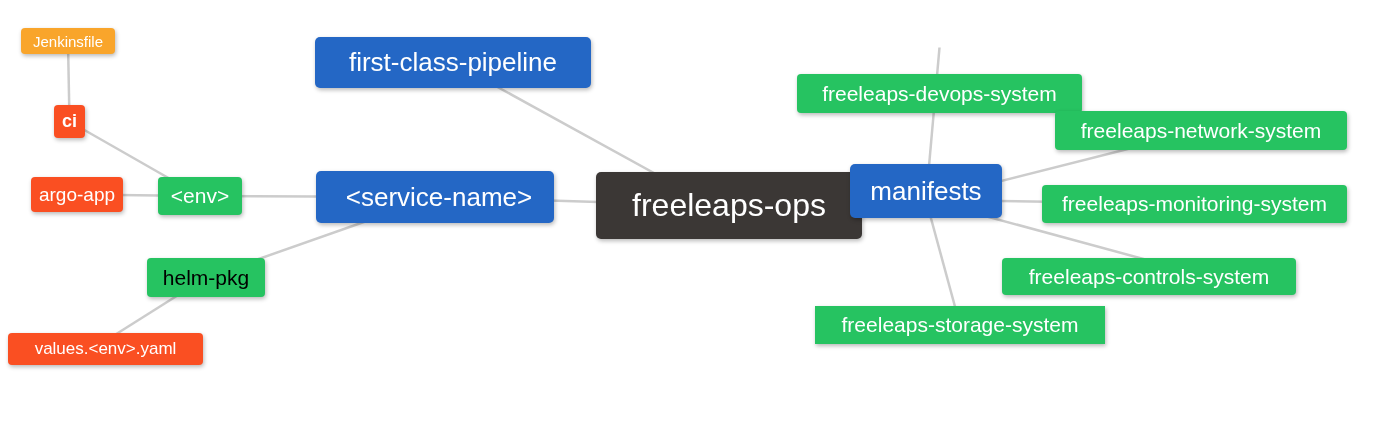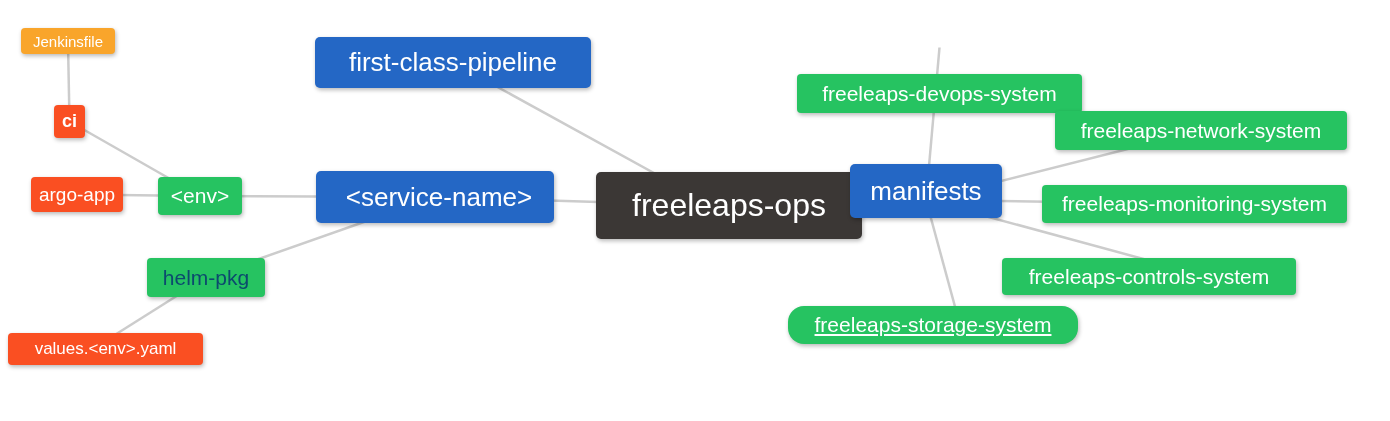--- a/index.html
+++ b/index.html
@@ -55,23 +55,23 @@
       <line x1="926" y1="200" x2="1194.5" y2="204" stroke="#cccccc" stroke-width="2.5"></line>
       <line x1="926" y1="200" x2="1208" y2="276.5" stroke="#cccccc" stroke-width="2.5"></line>
       <line x1="926" y1="200" x2="960" y2="325" stroke="#cccccc" stroke-width="2.5"></line>
     </svg>
 
 <div class="mm-node" style="left: 580px; top: 172px; width: 266px; height: 67px; font-size: 32px; background: rgb(59, 55, 53); color: rgb(255, 255, 255); border-radius: 5px; margin-left: 16px;">freeleaps-ops</div>
     <div class="mm-node" style="left: 315px; top: 37px; width: 276px; height: 51px; font-size: 26px; background: rgb(36, 103, 197); color: rgb(255, 255, 255); border-radius: 5px;">first-class-pipeline</div>
     <div class="mm-node" style="left: 316px; top: 171px; width: 238px; height: 52px; font-size: 26px; background: rgb(36, 103, 197); color: rgb(255, 255, 255); border-radius: 5px; padding-left: 8px;">&lt;service-name&gt;</div>
     <div class="mm-node" style="left: 850px; top: 164px; width: 152px; height: 54px; font-size: 26px; background: rgb(36, 103, 197); color: rgb(255, 255, 255); border-radius: 5px;">manifests</div>
     <div class="mm-node" style="left: 158px; top: 177px; width: 84px; height: 38px; font-size: 21px; background: rgb(38, 195, 97); color: rgb(255, 255, 255); border-radius: 4px; text-align: center;">&lt;env&gt;</div>
-    <div class="mm-node" style="left: 147px; top: 258px; width: 118px; height: 39px; font-size: 21px; background: rgb(38, 195, 97); color: #0c4a6e; border-radius: 4px;">helm-pkg</div>
+    <div class="mm-node" style="left: 147px; top: 258px; width: 118px; height: 39px; font-size: 21px; background: rgb(38, 195, 97); color: #000000; border-radius: 4px;">helm-pkg</div>
     <div class="mm-node" style="left: 54px; top: 105px; width: 31px; height: 33px; font-size: 18px; background: rgb(250, 79, 34); color: rgb(255, 255, 255); border-radius: 4px; font-weight: bold;">ci</div>
     <div class="mm-node" style="left: 31px; top: 177px; width: 92px; height: 35px; font-size: 19px; background: rgb(250, 79, 34); color: rgb(255, 255, 255); border-radius: 4px;">argo-app</div>
     <div class="mm-node" style="left: 8px; top: 333px; width: 195px; height: 32px; font-size: 17px; background: rgb(250, 79, 34); color: rgb(255, 255, 255); border-radius: 4px;">values.&lt;env&gt;.yaml</div>
     <div class="mm-node" style="left: 21px; top: 28px; width: 94px; height: 26px; font-size: 15px; background: rgb(249, 165, 43); color: rgb(255, 255, 255); border-radius: 4px;">Jenkinsfile</div>
     <div class="mm-node" style="left: 797px; top: 28px; width: 285px; height: 39px; font-size: 21px; background: rgb(38, 195, 97); color: rgb(255, 255, 255); border-radius: 4px; margin-top: 46px;">freeleaps-devops-system</div>
     <div class="mm-node" style="left: 1055px; top: 111px; width: 292px; height: 39px; font-size: 21px; background: rgb(38, 195, 97); color: rgb(255, 255, 255); border-radius: 4px;">freeleaps-network-system</div>
     <div class="mm-node" style="left: 1042px; top: 185px; width: 305px; height: 38px; font-size: 21px; background: rgb(38, 195, 97); color: rgb(255, 255, 255); border-radius: 4px;">freeleaps-monitoring-system</div>
     <div class="mm-node" style="left: 1002px; top: 258px; width: 294px; height: 37px; font-size: 21px; background: rgb(38, 195, 97); color: rgb(255, 255, 255); border-radius: 4px;">freeleaps-controls-system</div>
-    <div class="mm-node" style="left: 788px; top: 306px; width: 290px; height: 38px; font-size: 21px; background: rgb(38, 195, 97); color: rgb(255, 255, 255); border-radius: 16px; text-decoration: underline;">freeleaps-storage-system</div>
+    <div class="mm-node" style="left: 815px; top: 306px; width: 290px; height: 38px; font-size: 21px; background: rgb(38, 195, 97); color: rgb(255, 255, 255); border-radius: 0;">freeleaps-storage-system</div>
   </div>
 
 </body></html>

